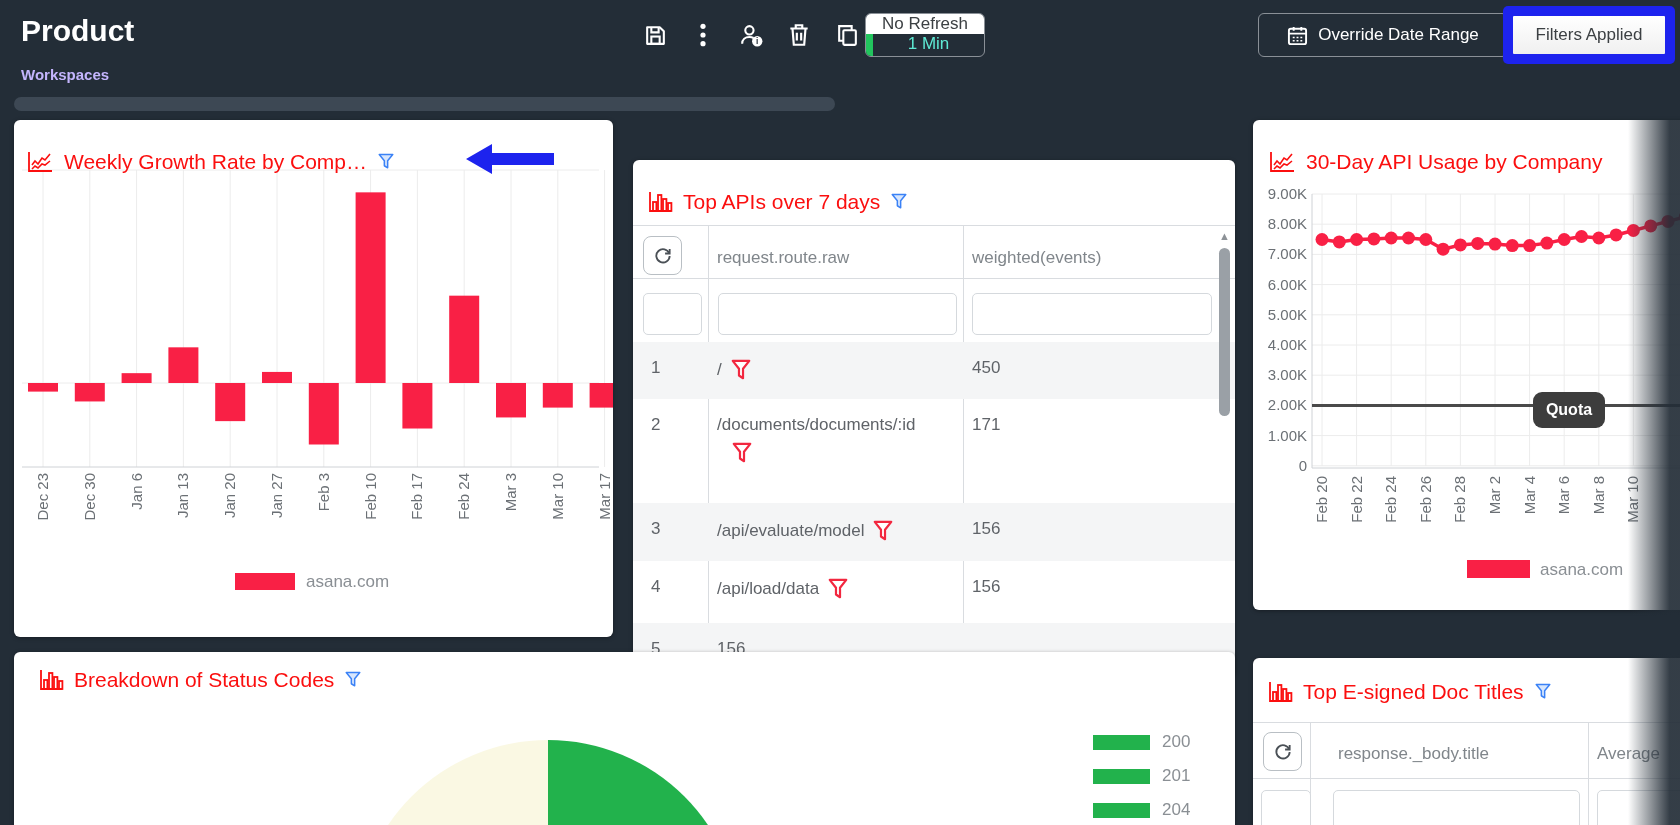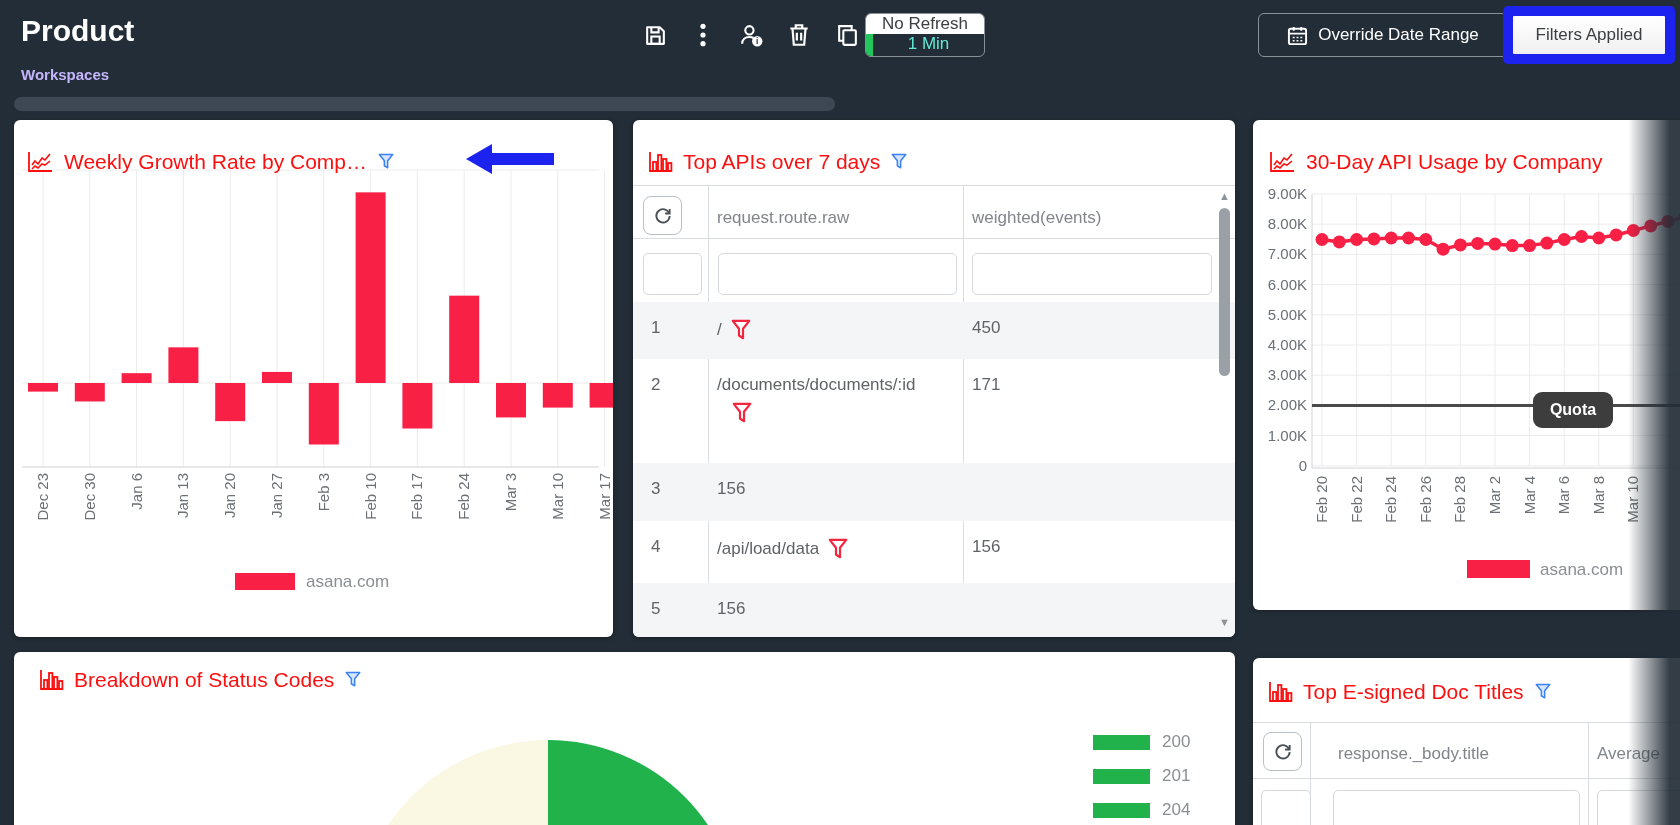--- a/index.html
+++ b/index.html
@@ -216,21 +216,21 @@
     <span>Weekly Growth Rate by Comp…</span>
     <svg class="funnel-blue" viewBox="0 0 24 26">
       <path d="M3 3h18l-6.8 8.3v9.5l-4.4-2.8v-6.7z" fill="#d7e6fd" stroke="#3b82f6" stroke-width="2" stroke-linejoin="round"></path>
     </svg>
   </div>
   <svg class="anno-arrow" width="88" height="30" viewBox="0 0 88 30">
     <polygon points="0,15 26,0 26,9 88,9 88,21 26,21 26,30" fill="#1d23ee"></polygon>
   </svg>
 </div>
 
-<div class="panel" id="panel-apis" style="overflow:hidden;">
+<div class="panel" id="panel-apis" style="overflow:hidden;margin-top:40px;">
   <div class="panel-title" style="left:14px; top:30px;">
     <svg class="chart-ic" width="26" height="24" viewBox="0 0 26 24" fill="none" stroke="#fb0f0f" stroke-width="1.8">
       <path d="M3 2v19h21"></path>
         <rect x="6" y="12" width="3.4" height="9"></rect>
         <rect x="11" y="5" width="3.4" height="16"></rect>
         <rect x="16" y="9" width="3.4" height="12"></rect>
         <rect x="21" y="13" width="3.4" height="8"></rect>
     </svg>
     <span>Top APIs over 7 days</span>
     <svg class="funnel-blue" viewBox="0 0 24 26">
@@ -270,20 +270,28 @@
         <div class="cell-route">
           <div class="route-text">/documents/documents/:id</div>
           <div class="wrap-funnel"><svg class="funnel-red" viewBox="0 0 24 26">
               <path d="M3 3h18l-6.8 8.6v10.4l-4.4-3v-7.4z" fill="#fff" stroke="#f2273f" stroke-width="2.4" stroke-linejoin="round"></path>
             </svg></div>
         </div>
         <div class="cell-val">171</div>
       </div>
       <div class="t-row alt" style="top: 343px; height: 58px;">
         <div class="cell-rank">3</div>
+        <div class="cell-route">
+          <div class="route-line">
+            <span class="route-text">/api/evaluate/model</span>
+            <svg class="funnel-red" viewBox="0 0 24 26">
+              <path d="M3 3h18l-6.8 8.6v10.4l-4.4-3v-7.4z" fill="#fff" stroke="#f2273f" stroke-width="2.4" stroke-linejoin="round"></path>
+            </svg>
+          </div>
+        </div>
         <div class="cell-val">156</div>
       </div>
       <div class="t-row" style="top: 401px; height: 62px;">
         <div class="cell-rank">4</div>
         <div class="cell-route">
           <div class="route-line">
             <span class="route-text">/api/load/data</span>
             <svg class="funnel-red" viewBox="0 0 24 26">
               <path d="M3 3h18l-6.8 8.6v10.4l-4.4-3v-7.4z" fill="#fff" stroke="#f2273f" stroke-width="2.4" stroke-linejoin="round"></path>
             </svg>
@@ -373,21 +381,21 @@
       <text x="287" y="455" font-size="17" fill="#8a8f94">asana.com</text>
     </svg>
   <div class="panel-title" style="left:15px; top:30px;">
     <svg class="chart-ic" width="28" height="24" viewBox="0 0 28 24" fill="none" stroke="#fb0f0f" stroke-width="1.8">
       <path d="M3 2v19h23"></path>
       <path d="M6 15l3-4 3 3 4-6 3 2 5-6" stroke-width="1.6"></path>
       <path d="M6 19l3-3 3 2 4-4 3 1 5-4" stroke-width="1.6"></path>
     </svg>
     <span>30-Day API Usage by Company</span>
   </div>
-  <div class="quota-badge" style="left:280px; top:272px; width:80px; height:36px;justify-content:center;">
+  <div class="quota-badge" style="left:280px; top:272px; width:72px; height:36px;justify-content:center;">
     <span>Quota</span>
   </div>
 </div>
 
 <div class="panel" id="panel-status">
   <div class="panel-title" style="left:24px; top:16px;">
     <svg class="chart-ic" width="26" height="24" viewBox="0 0 26 24" fill="none" stroke="#fb0f0f" stroke-width="1.8">
       <path d="M3 2v19h21"></path>
         <rect x="6" y="12" width="3.4" height="9"></rect>
         <rect x="11" y="5" width="3.4" height="16"></rect>

